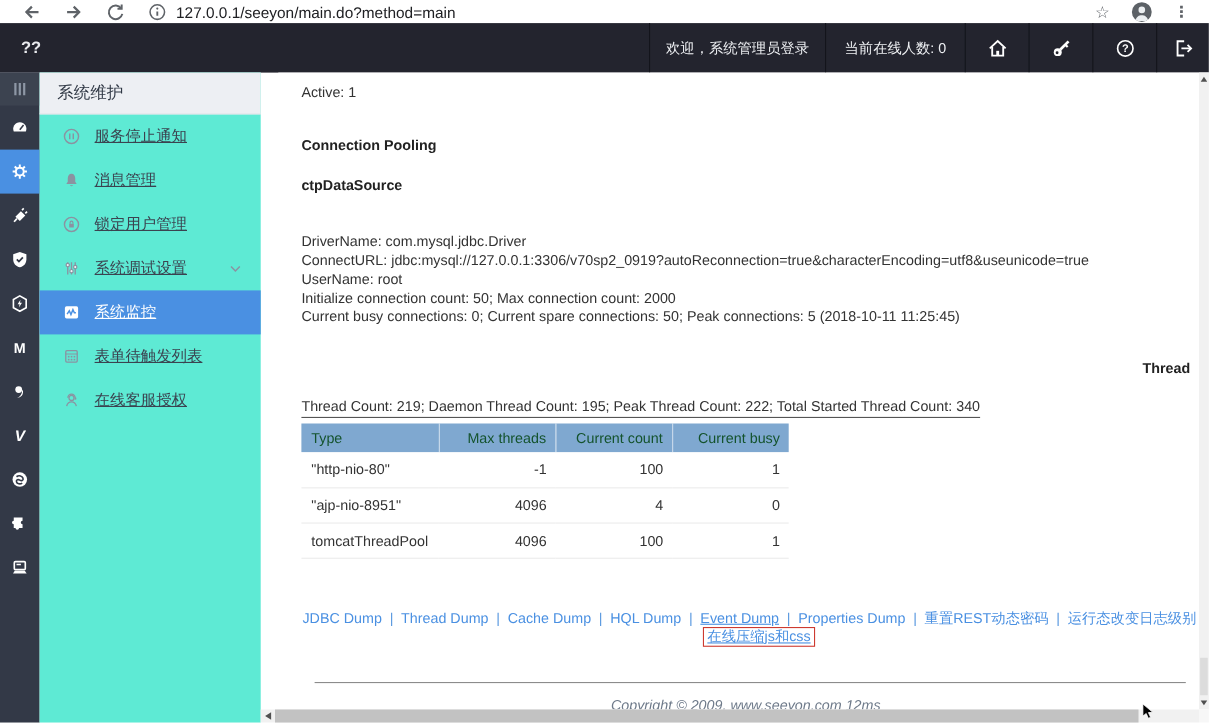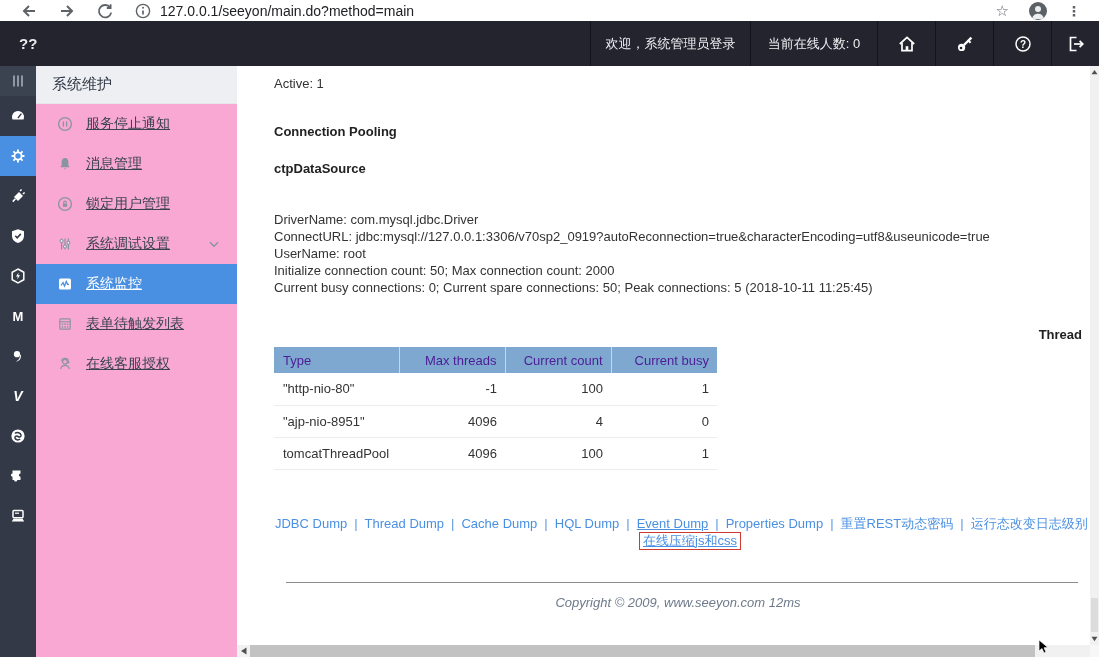--- a/index.html
+++ b/index.html
@@ -34,21 +34,21 @@
   
   .strip { width:36px; background:#333947; flex:0 0 auto; }
   .strip .cell { height:40px; display:flex; align-items:center; justify-content:center; }
   .strip .cell.first { height:30px; background:#3c4350; }
   .strip .cell.active { background:#4a90e2; }
   .strip svg { display:block; }
   .strip .letter { color:#fff; font-weight:bold; font-size:13px; }
   .strip .letter.it { font-style:italic; font-size:14px; }
 
   
-  .menu { width:201px; background:#f9a8d4; flex:0 0 auto; }
+  .menu { width:201px; background:#5eead4; flex:0 0 auto; }
   .menu .mhead { height:38px; display:flex; align-items:center; padding-left:16px;
                  font-size:15px; color:#2f3744; background:#edeff3; border-bottom:1px solid #e3e6ea; }
   .mitem { height:40px; display:flex; align-items:center; padding-left:21px; color:#3b4350; font-size:14px; cursor:pointer;text-decoration:underline; }
   .mitem .ic { width:16px; height:16px; margin-right:13px; flex:0 0 auto; }
   .mitem .chev { margin-left:auto; margin-right:18px; }
   .mitem.selected { background:#4a90e2; color:#fff; }
 
   
   .content-wrap { position:relative; width:862px; }
   .content { position:absolute; left:16px; top:0; width:853px; height:579px; background:#fff;
@@ -56,21 +56,21 @@
 
   .line-active { margin-top:10px; }
   .h-bold { margin-top:33px; font-weight:bold; color:#222; }
   .h-bold.ds { margin-top:22px; }
   .ds-lines { margin-top:35px; line-height:17px; }
   .h-thread { margin-top:31px; font-weight:bold; color:#222;text-align:right; }
   .thread-summary { margin-top:20px; }
   .thread-summary span { display:inline-block; border-bottom:1px solid #555; padding-bottom:2px; }
 
   table.threads { border-collapse:collapse; margin-top:5px; width:443px; table-layout:fixed; }
-  table.threads th { background:#7fa8d0; color:#4c1d95; font-weight:normal; font-size:13px; height:26px; }
+  table.threads th { background:#7fa8d0; color:#14532d; font-weight:normal; font-size:13px; height:26px; }
   table.threads th + th { border-left:1px solid rgba(255,255,255,.55);margin-left:28px; }
   table.threads th:first-child { text-align:left; padding-left:9px; width:125px; }
   table.threads th:not(:first-child) { text-align:right; padding-right:8px; width:106px; }
   table.threads td { height:32px; border-bottom:1px solid #ececec; font-size:13px; color:#333; }
   table.threads td:first-child { padding-left:9px; }
   table.threads td:not(:first-child) { text-align:right; padding-right:8px; }
 
   .links { margin:45px auto 0; width:832px; text-align:center; line-height:17px; color:#4a90e2; }
   .links a { color:#4a90e2; text-decoration:none; cursor:pointer; }
   .links a.underlined { text-decoration:underline; }
@@ -333,20 +333,23 @@
 
       <div class="ds-lines">
         <div>DriverName: com.mysql.jdbc.Driver</div>
         <div>ConnectURL: jdbc:mysql://127.0.0.1:3306/v70sp2_0919?autoReconnection=true&amp;characterEncoding=utf8&amp;useunicode=true</div>
         <div>UserName: root</div>
         <div>Initialize connection count: 50; Max connection count: 2000</div>
         <div>Current busy connections: 0; Current spare connections: 50; Peak connections: 5 (2018-10-11 11:25:45)</div>
       </div>
 
       <p class="h-thread">Thread</p>
+      <p class="thread-summary">
+        <span>Thread Count: 219; Daemon Thread Count: 195; Peak Thread Count: 222; Total Started Thread Count: 340</span>
+      </p>
 
       <table class="threads">
         <thead>
           <tr>
             <th>Type</th>
             <th>Max threads</th>
             <th>Current count</th>
             <th>Current busy</th>
           </tr>
         </thead>

